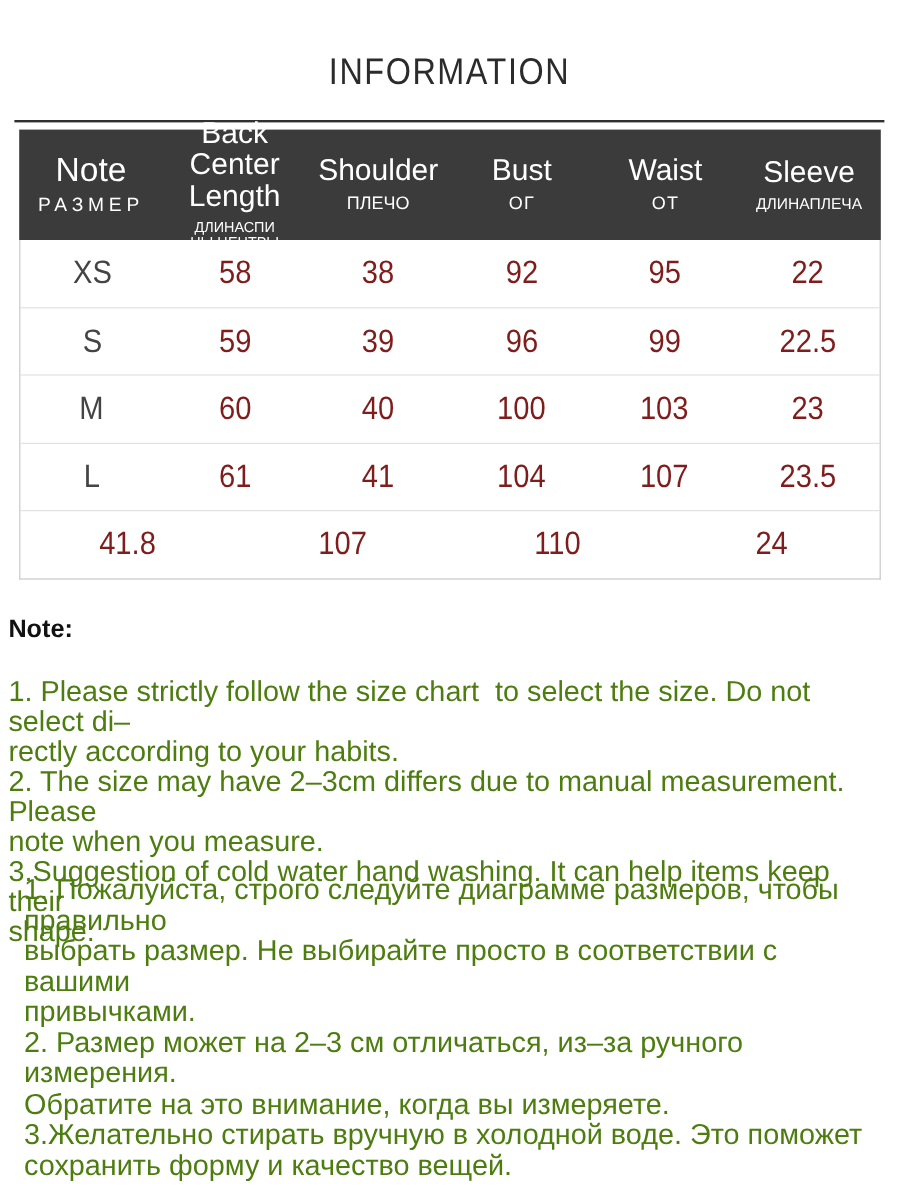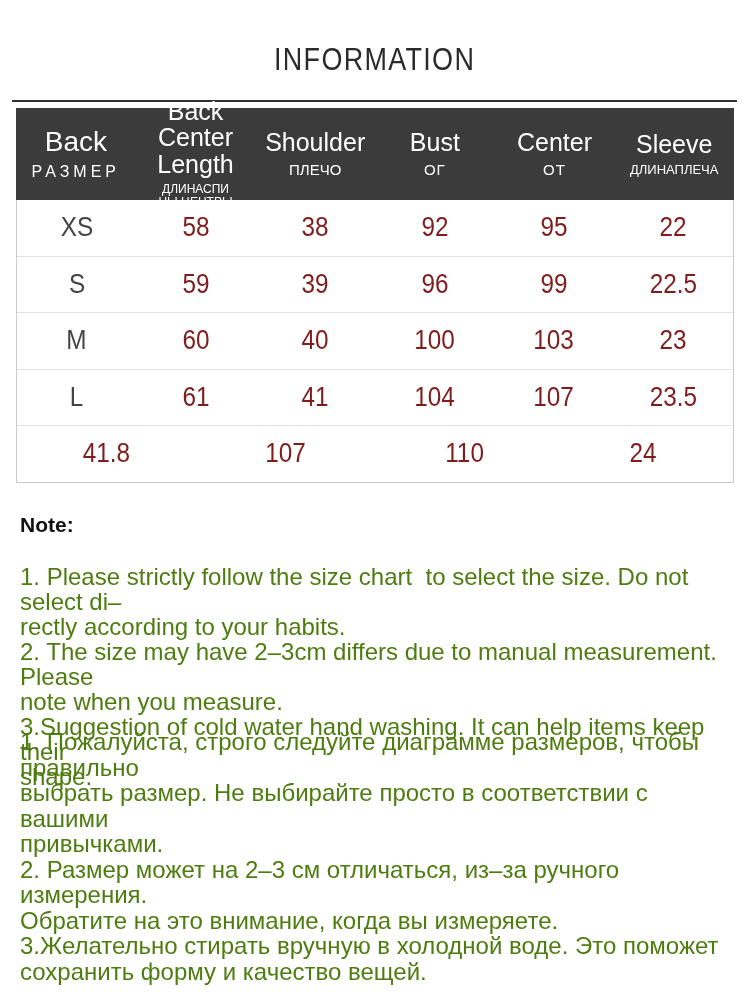--- a/index.html
+++ b/index.html
@@ -93,21 +93,21 @@
     color: #7f1d1d;
   }
   .tcell span {
     display: inline-block;
     transform: scaleX(0.9);
   }
   .sizecol { color: #444444; }
   .note-section {
     position: absolute;
     top: 513px;
-    left: 20px;
+    left: 7px;
     right: 26px;
   }
   .note-heading {
     margin: 0 0 27px 0;
     font-size: 21px;
     font-weight: bold;
     color: #111111;
   }
   .body-text {
     margin: 0;
@@ -136,39 +136,39 @@
 
 <div class="page">
 
   <h1 class="page-title"><span class="condensed">INFORMATION</span></h1>
 
   <div class="top-rule"></div>
 
   <div class="size-table">
     <div class="thead" id="thead">
         <div class="hcell c0">
-          <div class="hmain">Back</div>
+          <div class="hmain">Note</div>
           <div class="hsub">РАЗМЕР</div>
         </div>
         <div class="hcell c1">
           <div class="hmain">Back Center
 Length</div>
           <div class="hsub">ДЛИНАСПИ
 НЫ ЦЕНТРЫ</div>
         </div>
         <div class="hcell c2">
           <div class="hmain">Shoulder</div>
           <div class="hsub">ПЛЕЧО</div>
         </div>
         <div class="hcell c3">
           <div class="hmain">Bust</div>
           <div class="hsub">ОГ</div>
         </div>
         <div class="hcell c4">
-          <div class="hmain">Center</div>
+          <div class="hmain">Waist</div>
           <div class="hsub">ОТ</div>
         </div>
         <div class="hcell c5">
           <div class="hmain">Sleeve</div>
           <div class="hsub">ДЛИНАПЛЕЧА</div>
         </div>
       </div>
     <div class="tbody" id="tbody">
         <div class="trow">
           <div class="tcell sizecol">

